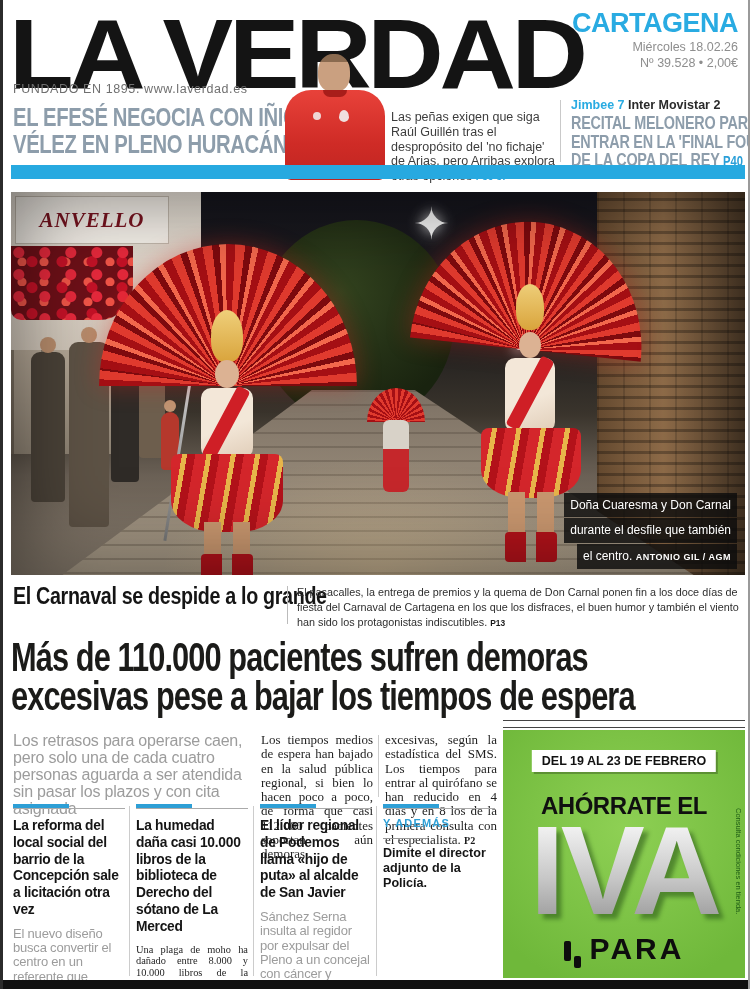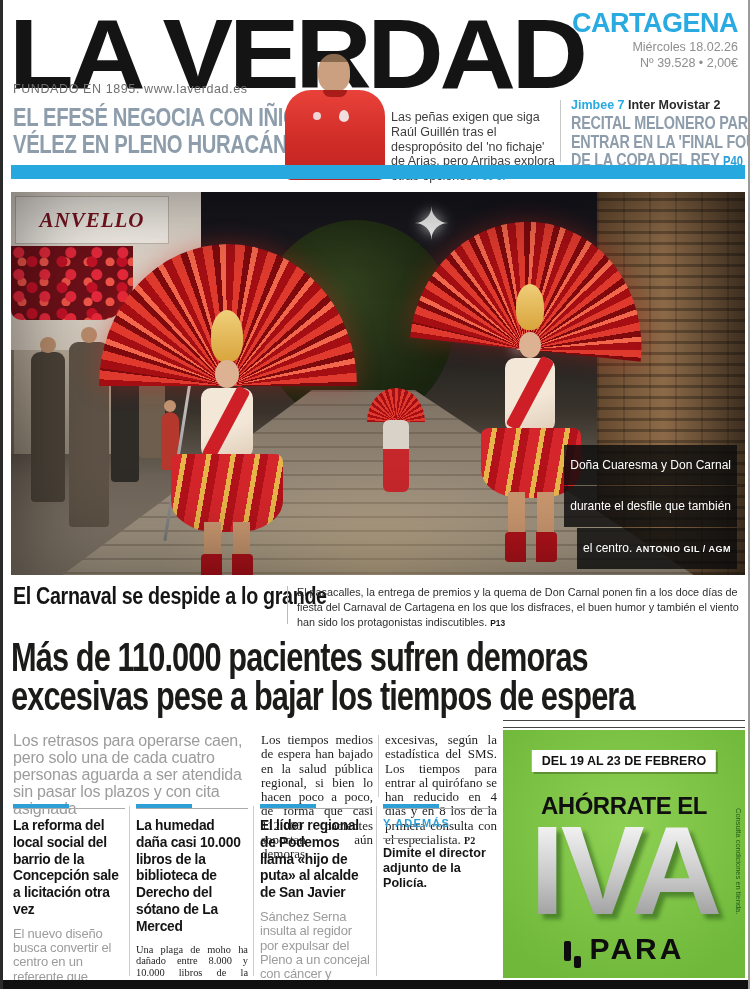--- a/index.html
+++ b/index.html
@@ -122,21 +122,21 @@
   .bo-l{left:190px;top:362px;}
   .bo-r{left:494px;top:340px;}
   .baton{position:absolute;left:168px;top:150px;width:3px;height:200px;background:linear-gradient(#ddd,#777);
       transform:rotate(9deg);}
   .mini-dancer{position:absolute;left:372px;top:228px;width:26px;height:72px;border-radius:6px;
       background:linear-gradient(180deg,#d8d2c8 0 40%,#c5272b 40%);}
   .mini-fan{position:absolute;left:356px;top:196px;width:58px;height:34px;border-radius:50% 50% 0 0/100% 100% 0 0;
       background:repeating-conic-gradient(from -80deg at 50% 100%,#a50f14 0 6deg,#e03a2e 6deg 12deg);}
   .ph-vignette{position:absolute;inset:0;box-shadow:inset 0 0 90px rgba(0,0,0,.55);}
   .caption{position:absolute;right:8px;bottom:6px;text-align:right;font-size:12px;line-height:1.4;color:#fff;}
-  .caption div{display:inline-block;background:rgba(12,12,12,.82);padding:12px 6px;margin-top:1px;text-align:right;}
+  .caption div{display:inline-block;background:rgba(12,12,12,.82);padding:4px 6px;margin-top:1px;text-align:right;}
   .credit{font-size:9px;font-weight:bold;letter-spacing:.5px;}
 
   
   .carn-head{left:10px;top:582px;font-size:24px;font-weight:900;letter-spacing:-.4px;color:#151515;
       transform:scaleX(.82);transform-origin:left top;white-space:nowrap;}
   .vr-carn{left:284px;top:586px;width:1px;height:38px;background:#bbb;}
   .carn-sum{left:294px;top:585px;width:450px;font-size:10.8px;line-height:1.38;color:#2e2e2e;}
 
   
   .lead-head{left:8px;top:638px;font-size:41px;font-weight:900;line-height:.96;letter-spacing:-1.2px;

